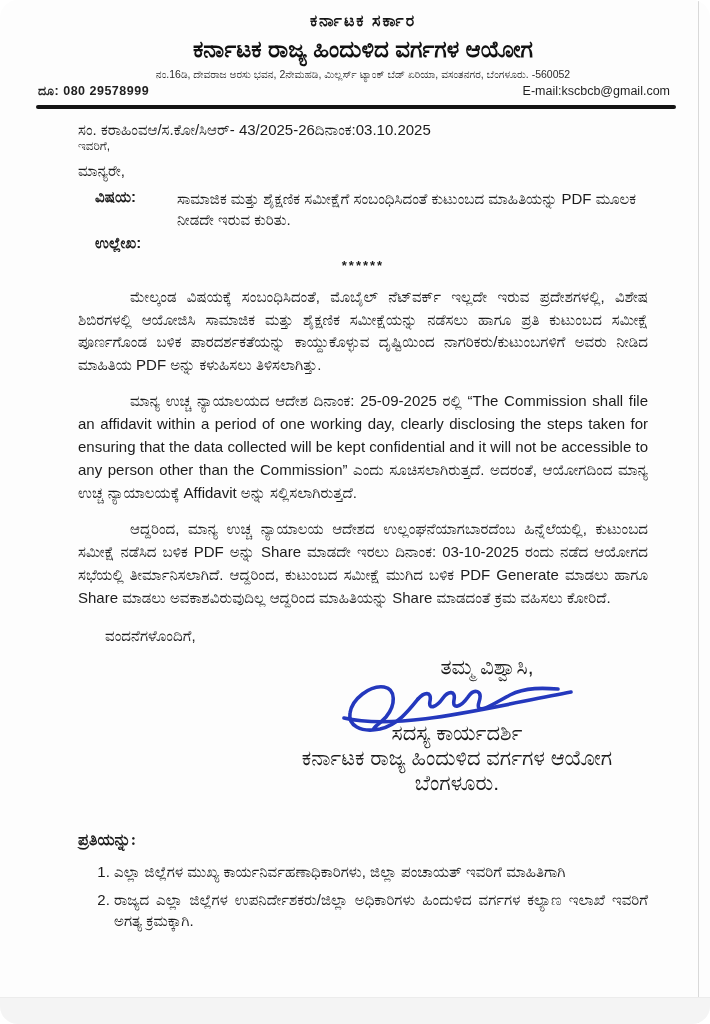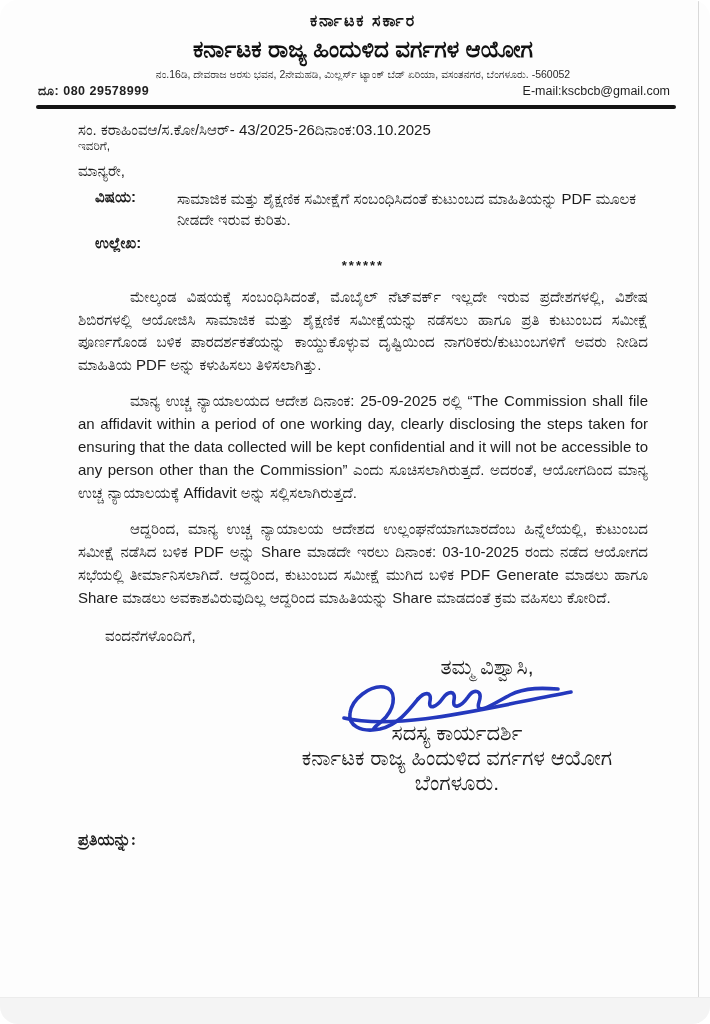--- a/index.html
+++ b/index.html
@@ -165,17 +165,21 @@
           <path d="M78 24 C 84 17 92 16 90 26 C 88 35 96 33 103 23 C 108 16 116 15 114 25 C 112 35 121 32 128 22 C 134 13 143 15 139 27 C 134 43 156 27 170 20 C 186 12 204 13 218 14"></path>
           <path d="M4 43 C 60 56 150 32 231 17"></path>
         </g>
       </svg>
       <div class="sig-designation">ಸದಸ್ಯ ಕಾರ್ಯದರ್ಶಿ</div>
       <div class="sig-org">ಕರ್ನಾಟಕ ರಾಜ್ಯ ಹಿಂದುಳಿದ ವರ್ಗಗಳ ಆಯೋಗ</div>
       <div class="sig-city">ಬೆಂಗಳೂರು.</div>
     </div>
 
     <div class="cc-label">ಪ್ರತಿಯನ್ನು:</div>
+    <ol class="cc-list">
+      <li>ಎಲ್ಲಾ ಜಿಲ್ಲೆಗಳ ಮುಖ್ಯ ಕಾರ್ಯನಿರ್ವಹಣಾಧಿಕಾರಿಗಳು, ಜಿಲ್ಲಾ ಪಂಚಾಯತ್ ಇವರಿಗೆ ಮಾಹಿತಿಗಾಗಿ</li>
+      <li>ರಾಜ್ಯದ ಎಲ್ಲಾ ಜಿಲ್ಲೆಗಳ ಉಪನಿರ್ದೇಶಕರು/ಜಿಲ್ಲಾ ಅಧಿಕಾರಿಗಳು ಹಿಂದುಳಿದ ವರ್ಗಗಳ ಕಲ್ಯಾಣ ಇಲಾಖೆ ಇವರಿಗೆ ಅಗತ್ಯ ಕ್ರಮಕ್ಕಾಗಿ.</li>
+    </ol>
 
   </div>
 
   <div class="scan-bottom-band"></div>
 </div>
 
 </body></html>

